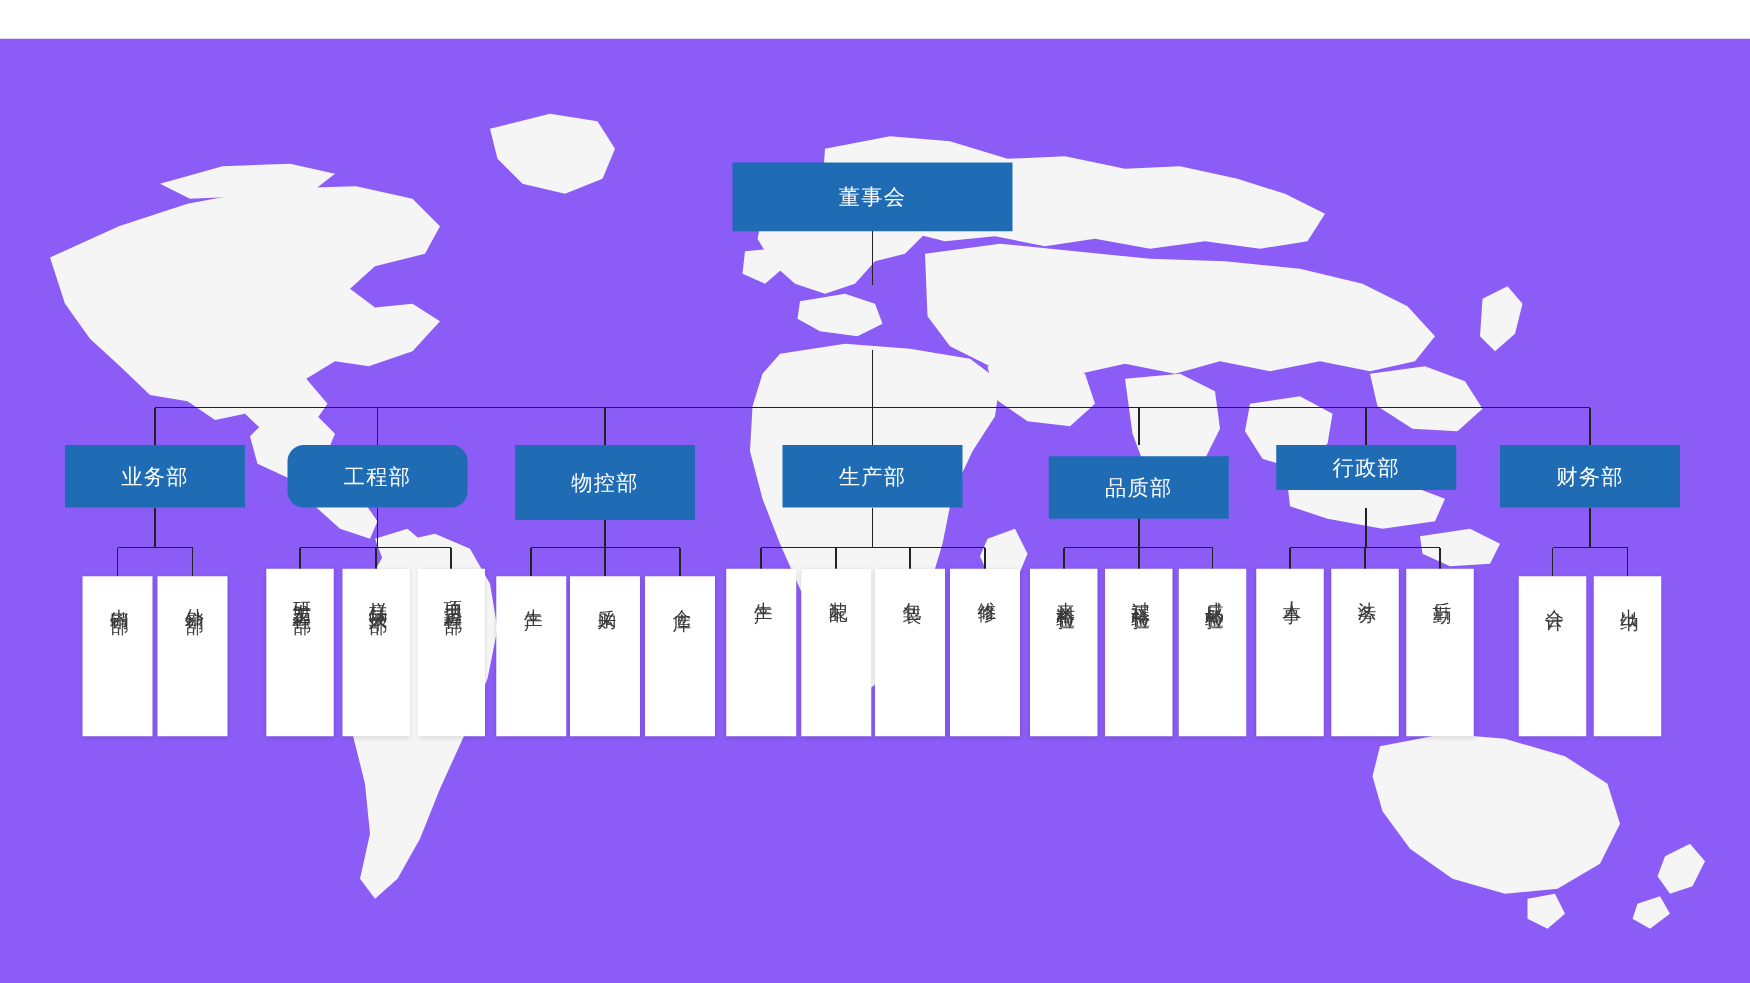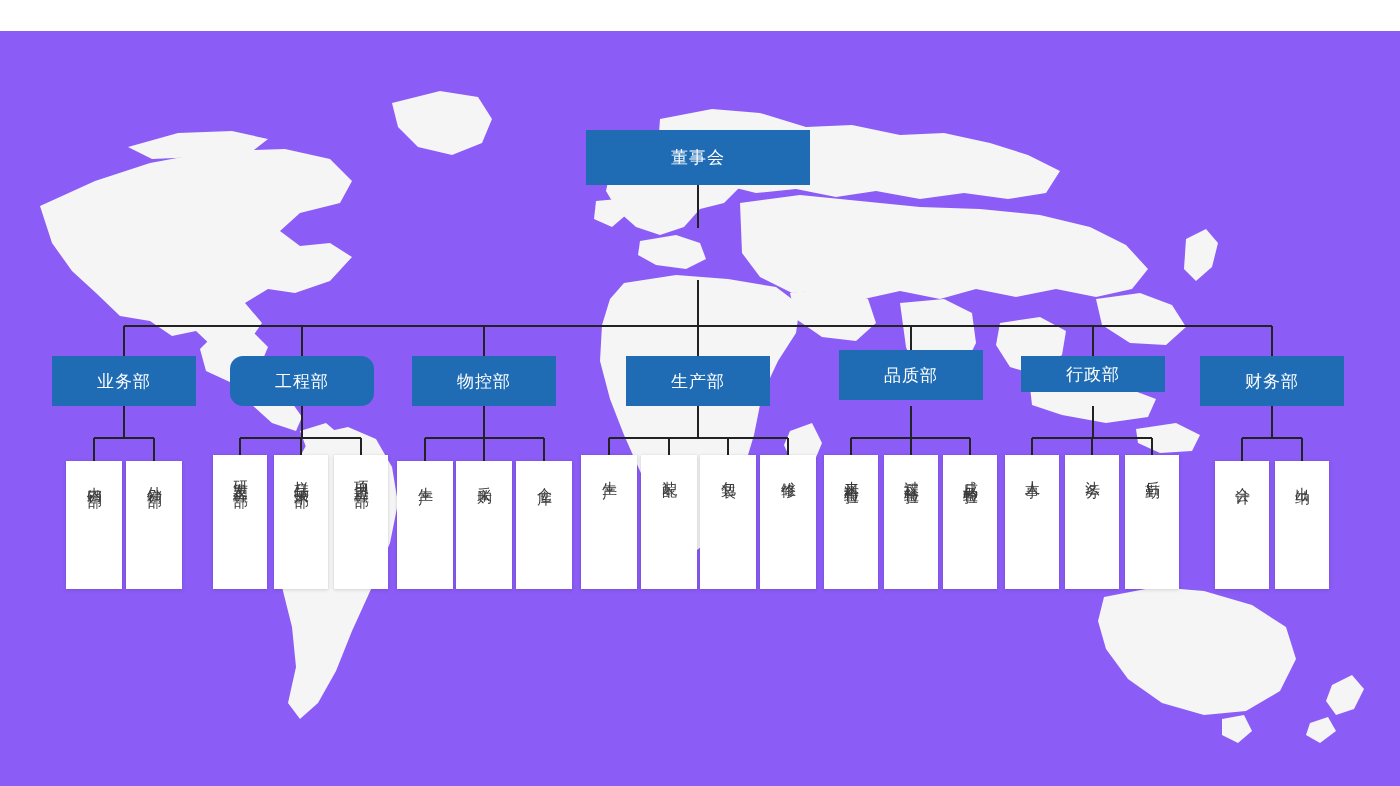--- a/index.html
+++ b/index.html
@@ -219,21 +219,21 @@
       </div>
       <div class="node white" style="left: 213px; top: 424px; width: 54px; height: 134px;">
         <span class="vtext">研发工程部</span>
       </div>
       <div class="node white" style="left: 274px; top: 424px; width: 54px; height: 134px;">
         <span class="vtext">样品技术部</span>
       </div>
       <div class="node white" style="left: 334px; top: 424px; width: 54px; height: 134px;">
         <span class="vtext">项目工程部</span>
       </div>
-      <div class="node blue" style="left: 412px; top: 325px; width: 144px; height: 50px;">
+      <div class="node blue" style="left: 412px; top: 325px; width: 144px; height: 60px;">
         <span class="htext">物控部</span>
       </div>
       <div class="node white" style="left: 397px; top: 430px; width: 56px; height: 128px;">
         <span class="vtext">生产</span>
       </div>
       <div class="node white" style="left: 456px; top: 430px; width: 56px; height: 128px;">
         <span class="vtext">采购</span>
       </div>
       <div class="node white" style="left: 516px; top: 430px; width: 56px; height: 128px;">
         <span class="vtext">仓库</span>
@@ -246,21 +246,21 @@
       </div>
       <div class="node white" style="left: 641px; top: 424px; width: 56px; height: 134px;">
         <span class="vtext">装配</span>
       </div>
       <div class="node white" style="left: 700px; top: 424px; width: 56px; height: 134px;">
         <span class="vtext">包装</span>
       </div>
       <div class="node white" style="left: 760px; top: 424px; width: 56px; height: 134px;">
         <span class="vtext">维修</span>
       </div>
-      <div class="node blue" style="left: 839px; top: 319px; width: 144px; height: 50px;">
+      <div class="node blue" style="left: 839px; top: 334px; width: 144px; height: 50px;">
         <span class="htext">品质部</span>
       </div>
       <div class="node white" style="left: 824px; top: 424px; width: 54px; height: 134px;">
         <span class="vtext">来料检验</span>
       </div>
       <div class="node white" style="left: 884px; top: 424px; width: 54px; height: 134px;">
         <span class="vtext">过程检验</span>
       </div>
       <div class="node white" style="left: 943px; top: 424px; width: 54px; height: 134px;">
         <span class="vtext">成品检验</span>

